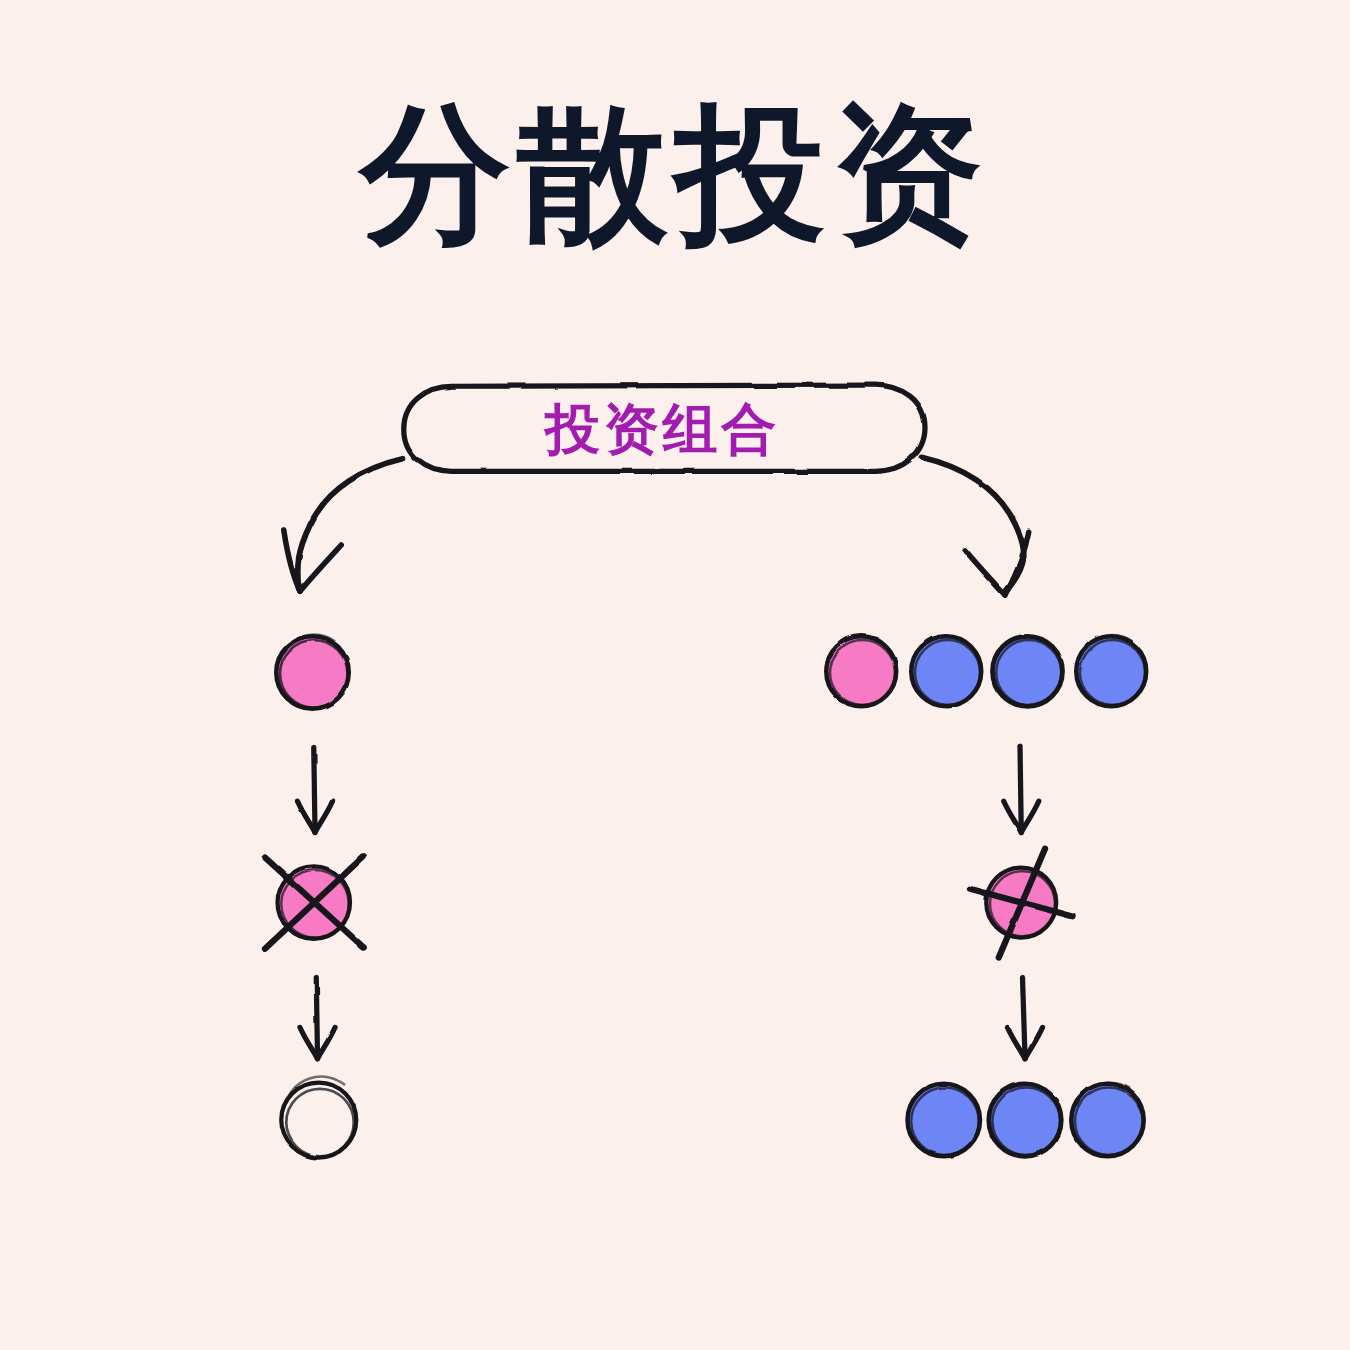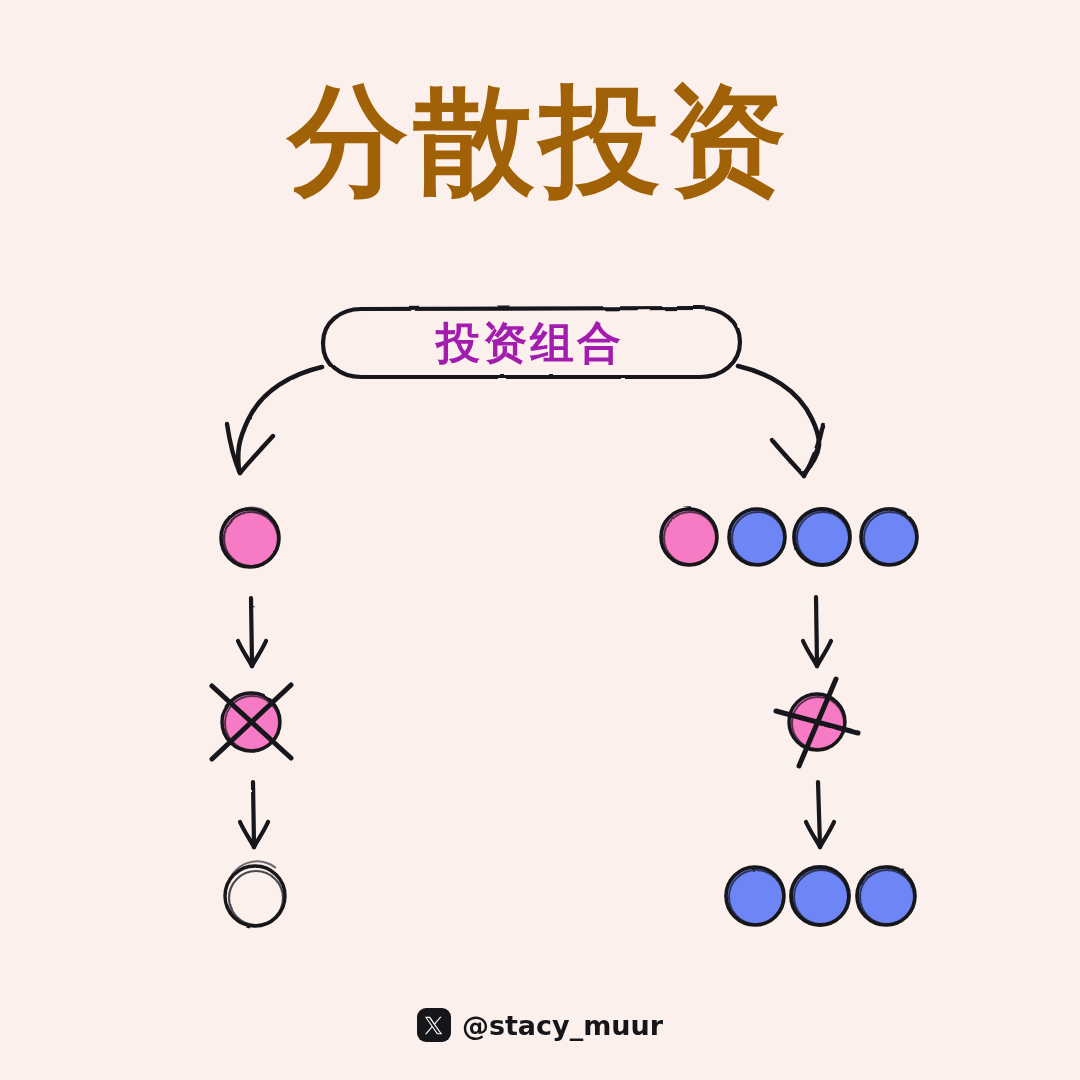--- a/index.html
+++ b/index.html
@@ -25,21 +25,21 @@
   .title {
     position: absolute;
     left: 0;
     top: 78px;
     width: 1080px;
     text-align: center;
     font-size: 120px;
     line-height: 1.05;
     font-weight: 700;
     letter-spacing: 6px;
-    color: #a16207;
+    color: #0f172a;
     font-family: "DejaVu Sans", "Liberation Sans", sans-serif;
     white-space: nowrap;
   }
   .box-label {
     position: absolute;
     left: 330px;
     top: 312px;
     width: 400px;
     height: 62px;
     display: flex;
@@ -240,22 +240,14 @@
       <g filter="url(#rough2)">
         <circle cx="886" cy="896" r="29" fill="none" stroke="#16161a" stroke-width="3.6"></circle>
         <circle cx="887" cy="897" r="27" fill="none" stroke="#16161a" stroke-width="2" opacity="0.7"></circle>
         <path d="M 861 885 A 29 29 0 0 1 904 871" fill="none" stroke="#16161a" stroke-width="2" opacity="0.6"></path>
       </g>
     </g>
   </svg>
 
   <div class="box-label">投资组合</div>
 
-  <div class="footer">
-    <span class="x-badge">
-      <svg width="21" height="21" viewBox="0 0 24 24" aria-hidden="true">
-        <path fill="#ffffff" d="M13.9 10.6 21.2 2h-1.7l-6.3 7.4L8.1 2H2.2l7.6 11.1L2.2 22h1.7l6.7-7.8L16 22h5.9l-8-11.4Zm-2.4 2.8-0.8-1.1L4.5 3.3h2.7l5 7.2 0.8 1.1 6.5 9.3h-2.7l-5.3-7.5Z"></path>
-      </svg>
-    </span>
-    <span class="handle">@stacy_muur</span>
-  </div>
 
 </div>
 
 </body></html>

